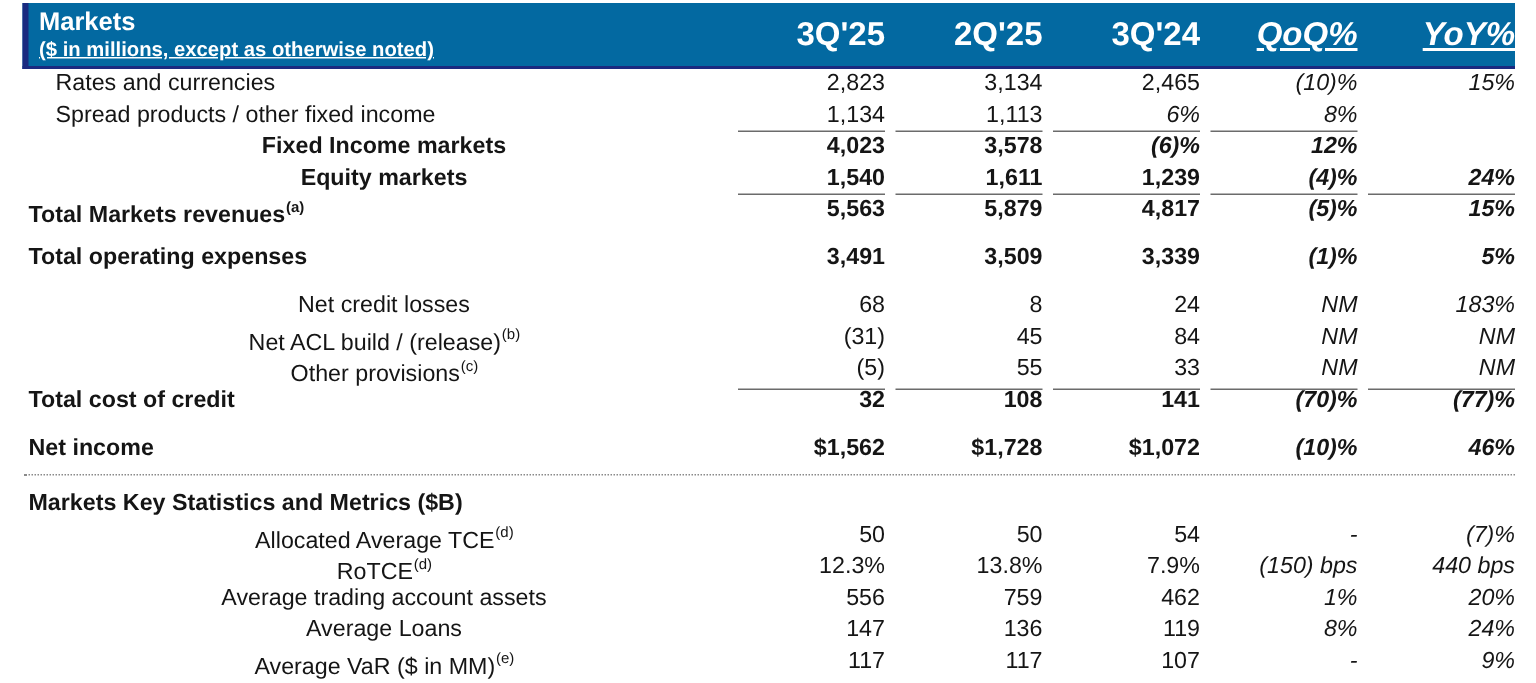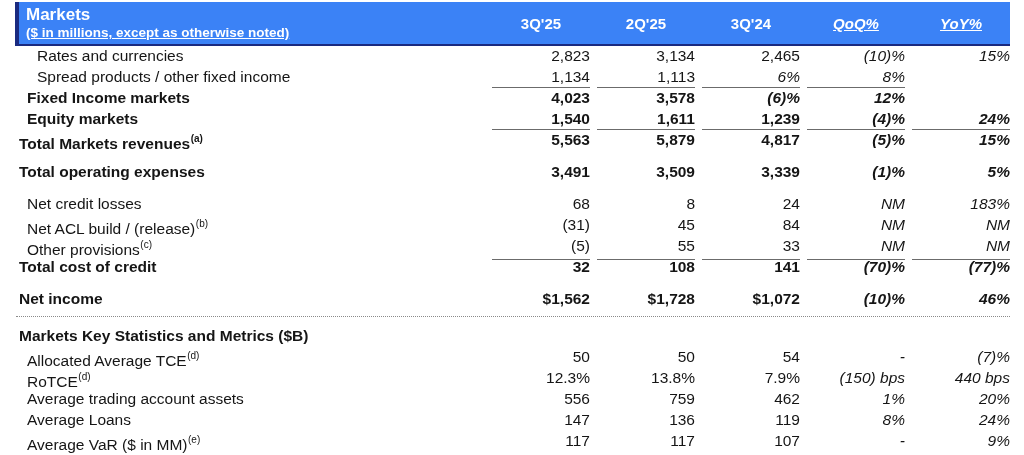--- a/index.html
+++ b/index.html
@@ -24,55 +24,55 @@
     height: 44px;
     align-items: center;
     border-left: 4px solid #1a2a80;
     border-bottom: 2px solid #1a2a80;
     color: #fff;
   }
   .band .titlebox { padding-left: 7px; line-height: 1.15; }
   .band .title { font-size: 17px; font-weight: bold; }
   .band .subtitle { font-size: 13.5px; font-weight: bold; text-decoration: underline; }
   .band .col {
-    font-size: 15px; font-weight: bold; text-align: center;
+    font-size: 22px; font-weight: bold; text-align: right;
     white-space: nowrap;
   }
   .band .col.pct { font-style: italic; text-decoration: underline; }
 
   
   .row { height: 21px; }
   .cell {
     font-size: 15.5px;
     line-height: 19.5px;
     white-space: nowrap;
     overflow: visible;
   }
   .label { padding-left: 4px; }
-  .ind1 .label { padding-left: 12px; }
+  .ind1 .label { padding-left: 12px; text-align: center; }
   .ind2 .label { padding-left: 22px; }
   .num { text-align: right; }
   .pct { font-style: italic; }
   .bold .cell { font-weight: bold; }
   .rule { border-bottom: 1.5px solid #6b6b6b; }
   sup { font-size: 10px; position: relative; top: -1px; left: 0.5px; }
 
   .spacer { height: 11px; }
   .divider {
     border-top: 1.5px dotted #8a8a8a;
     margin: 6px 0 9px 1px;
     height: 0;
   }
 </style>
 </head>
 <body>
 
 <div class="wrap">
 
-  <div class="grid-row band" style="background: #3b82f6; border-left-color: rgb(26, 42, 128); border-bottom-color: rgb(26, 42, 128); color: rgb(255, 255, 255);">
+  <div class="grid-row band" style="background: #0369a1; border-left-color: rgb(26, 42, 128); border-bottom-color: rgb(26, 42, 128); color: rgb(255, 255, 255);">
     <div class="titlebox">
       <div class="title">Markets</div>
       <div class="subtitle">($ in millions, except as otherwise noted)</div>
     </div>
     <div class="col">3Q'25</div>
     <div class="col">2Q'25</div>
     <div class="col">3Q'24</div>
     <div class="col pct">QoQ%</div>
     <div class="col pct">YoY%</div>
   </div>

